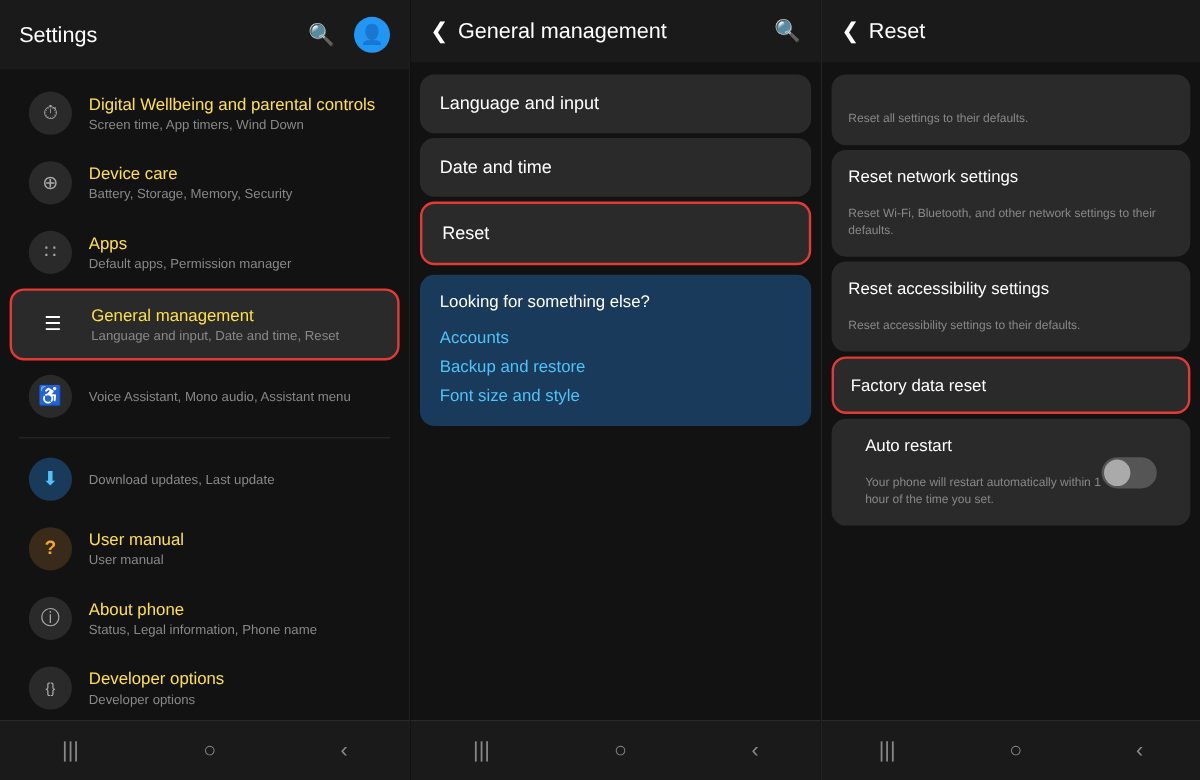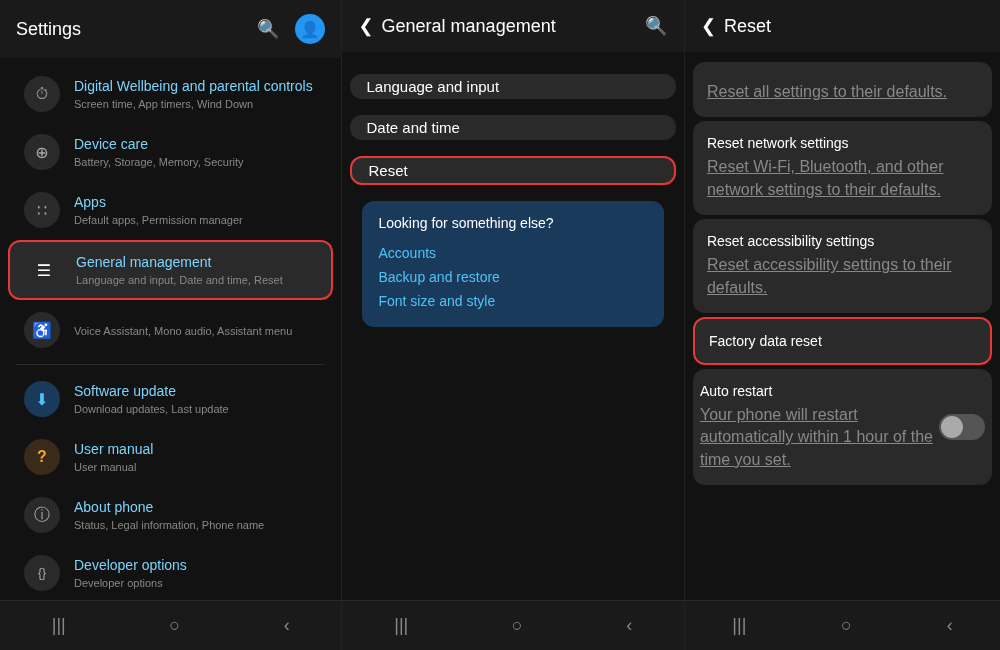--- a/index.html
+++ b/index.html
@@ -94,21 +94,21 @@
       display: flex;
       align-items: center;
       justify-content: center;
       color: #aaa;
       font-size: 16px;
       flex-shrink: 0;
     }
 
     .item-text { flex: 1; }
     .item-title {
-      color: #7dd3fc;
+      color: #fde047;
       font-size: 14px;
       font-weight: 500;
       line-height: 1.3;
     }
     .item-subtitle {
       color: #888;
       font-size: 11px;
       margin-top: 2px;
       line-height: 1.3;
     }
@@ -160,37 +160,37 @@
 
     .back-title {
       color: #fff;
       font-size: 18px;
       font-weight: 400;
     }
 
     .gm-item {
       display: flex;
       align-items: center;
-      padding: 4px 16px;
+      padding: 16px 16px;
       cursor: pointer;
       color: #fff;
       font-size: 15px;
       background: #2a2a2a;
       border-radius: 12px;
-      margin: 16px 8px;
+      margin: 4px 8px;
     }
 
     .gm-item.reset-highlighted {
       border: 2px solid #e53935;
     }
 
     .suggestion-box {
       background: #1a3a5c;
       border-radius: 12px;
-      margin: 8px 20px;
+      margin: 8px 8px;
       padding: 14px 16px;
     }
 
     .suggestion-title {
       color: #fff;
       font-size: 14px;
       font-weight: 500;
       margin-bottom: 10px;
     }
 
@@ -224,31 +224,30 @@
     }
 
     .reset-item-title {
       color: #fff;
       font-size: 14px;
       font-weight: 500;
     }
 
     .reset-item-subtitle {
       color: #888;
-      font-size: 16px;
-      margin-top: 5px;
+      font-size: 10px;
+      margin-top: 17px;
       line-height: 1.4;
-      text-decoration: underline;
     }
 
     .auto-restart-item {
       background: #2a2a2a;
       border-radius: 12px;
       margin: 4px 8px;
-      padding: 14px 7px;
+      padding: 14px 28px;
       display: flex;
       align-items: center;
       justify-content: space-between;
     }
 
     .auto-restart-text { flex: 1; }
 
     .toggle {
       width: 46px;
       height: 26px;
@@ -319,21 +318,20 @@
       <div class="item-text">
         <div class="item-subtitle">Voice Assistant, Mono audio, Assistant menu</div>
       </div>
     </div>
 
     <div class="divider"></div>
 
     <div class="settings-item">
       <div class="item-icon" style="background:#1a3a5c; color:#4fc3f7;">⬇</div>
       <div class="item-text">
-        <div class="item-title">Software update</div>
         <div class="item-subtitle">Download updates, Last update</div>
       </div>
     </div>
 
     <div class="settings-item">
       <div class="item-icon" style="background:#3a2a1a; color:#f5a623; font-weight:bold;">?</div>
       <div class="item-text">
         <div class="item-title">User manual</div>
         <div class="item-subtitle">User manual</div>
       </div>

